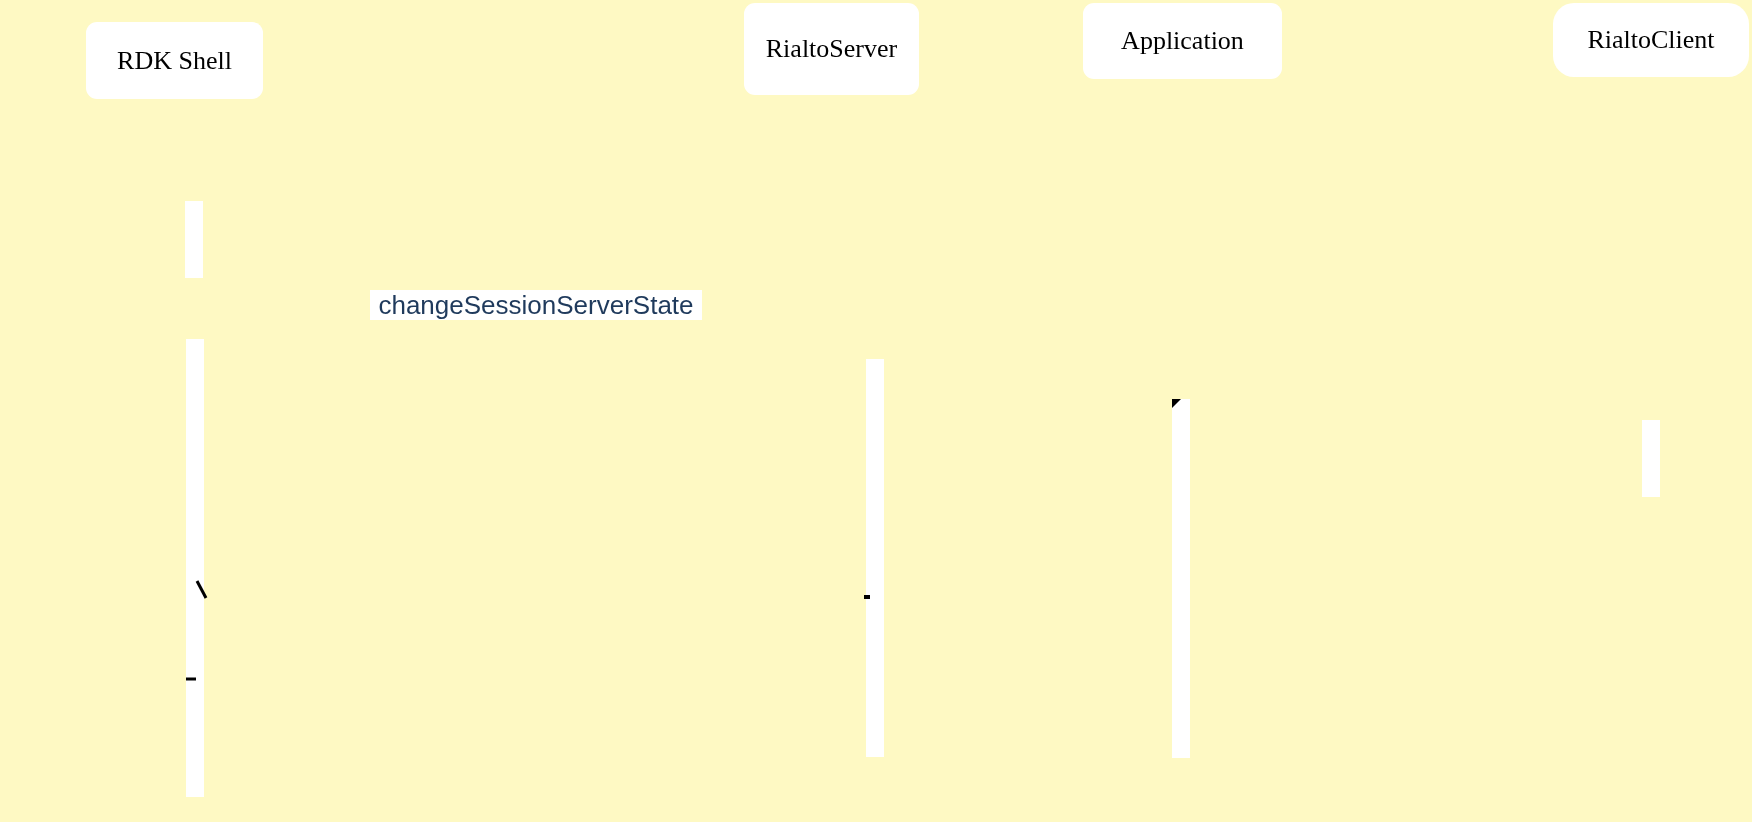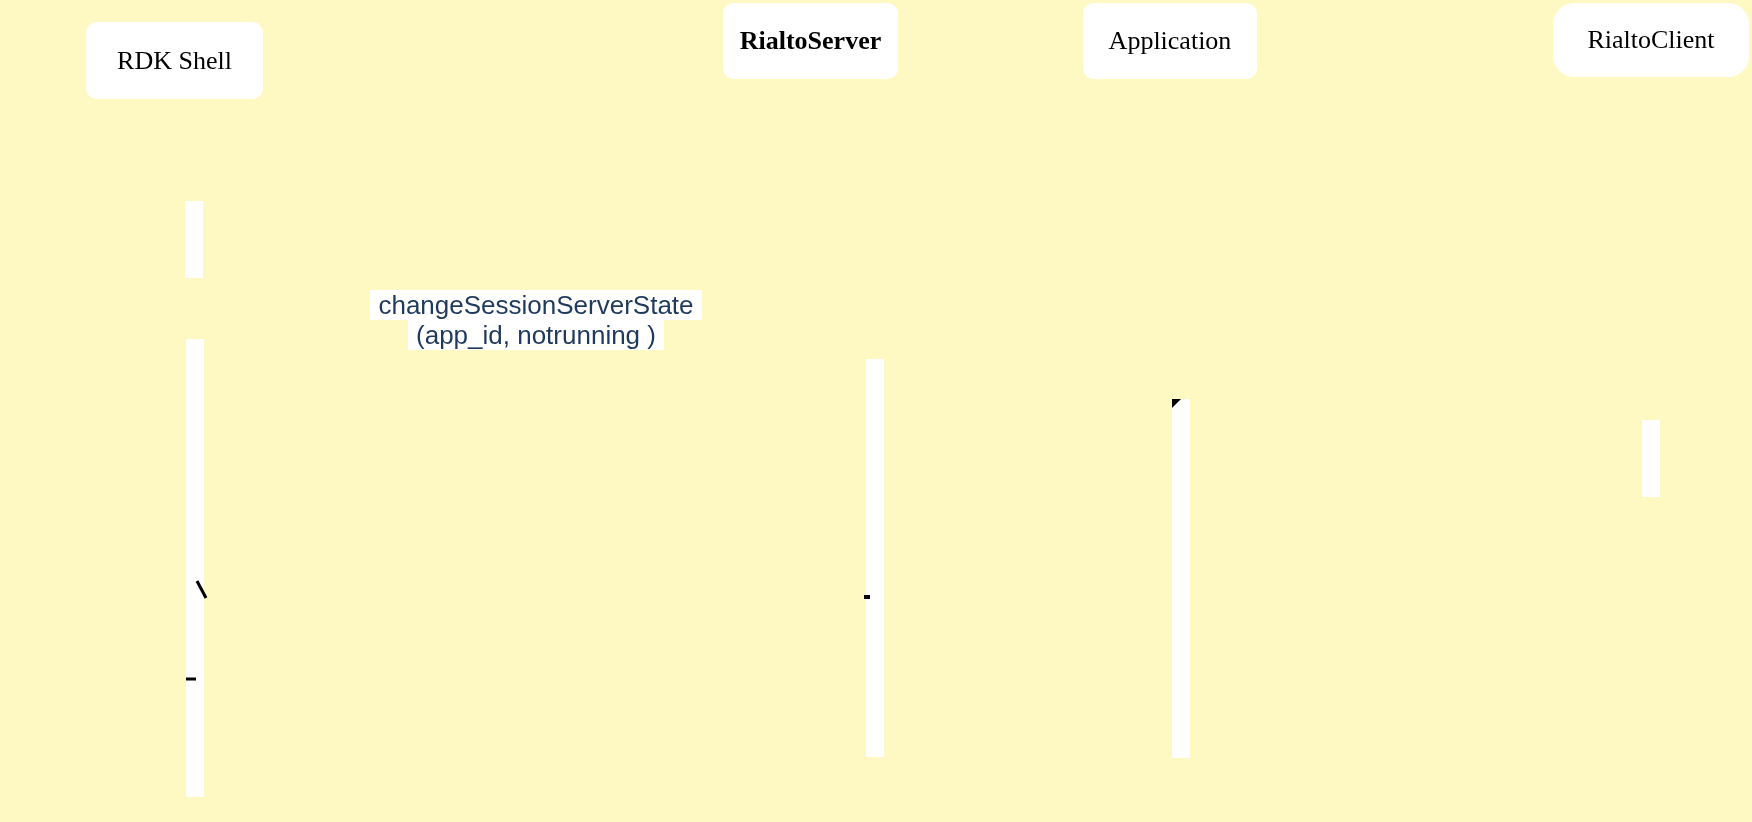--- a/index.html
+++ b/index.html
@@ -54,45 +54,44 @@
 </style>
 </head>
 <body>
 
 <div class="canvas">
 
   <div class="actor-box" style="left:86px; top:22px; width:177px; height:77px;">
     <span class="actor-label">RDK Shell</span>
   </div>
 
-  <div class="actor-box" style="left:723px; top:3px; width:175px; height:76px;font-weight:bold;">
+  <div class="actor-box" style="left:744px; top:3px; width:175px; height:92px;">
     <span class="actor-label">RialtoServer</span>
   </div>
 
-  <div class="actor-box" style="left:1083px; top:3px; width:174px; height:76px;">
+  <div class="actor-box" style="left:1083px; top:3px; width:199px; height:76px;">
     <span class="actor-label">Application</span>
   </div>
 
   <div class="actor-box" style="left:1553px; top:3px; width:196px; height:74px;border-radius:21px;">
     <span class="actor-label">RialtoClient</span>
   </div>
 
   <div class="activation-bar" style="left:185px; top:201px; width:18px; height:77px;"></div>
 
   <div class="activation-bar" style="left:186px; top:339px; width:18px; height:458px;"></div>
 
   <div class="activation-bar" style="left:866px; top:359px; width:18px; height:398px;"></div>
 
   <div class="activation-bar" style="left:1172px; top:399px; width:18px; height:359px;"></div>
 
   <div class="activation-bar" style="left:1642px; top:420px; width:18px; height:77px;"></div>
 
   <div class="message-label" style="left:336px; top:290px; width:400px;">
     <span class="message-line">changeSessionServerState</span><br>
-    <span class="message-line">(app_id, notrunning )</span>
   </div>
 
   <svg class="marks" width="1752" height="822" viewBox="0 0 1752 822">
     <line x1="197" y1="581" x2="206" y2="598" stroke="#000000" stroke-width="3"></line>
     <line x1="186" y1="679" x2="196" y2="679" stroke="#000000" stroke-width="3"></line>
     <rect x="864" y="595" width="6" height="4" fill="#000000"></rect>
     <path d="M1172,399 l9,0 l-9,9 z" fill="#000000"></path>
   </svg>
 
 </div>

